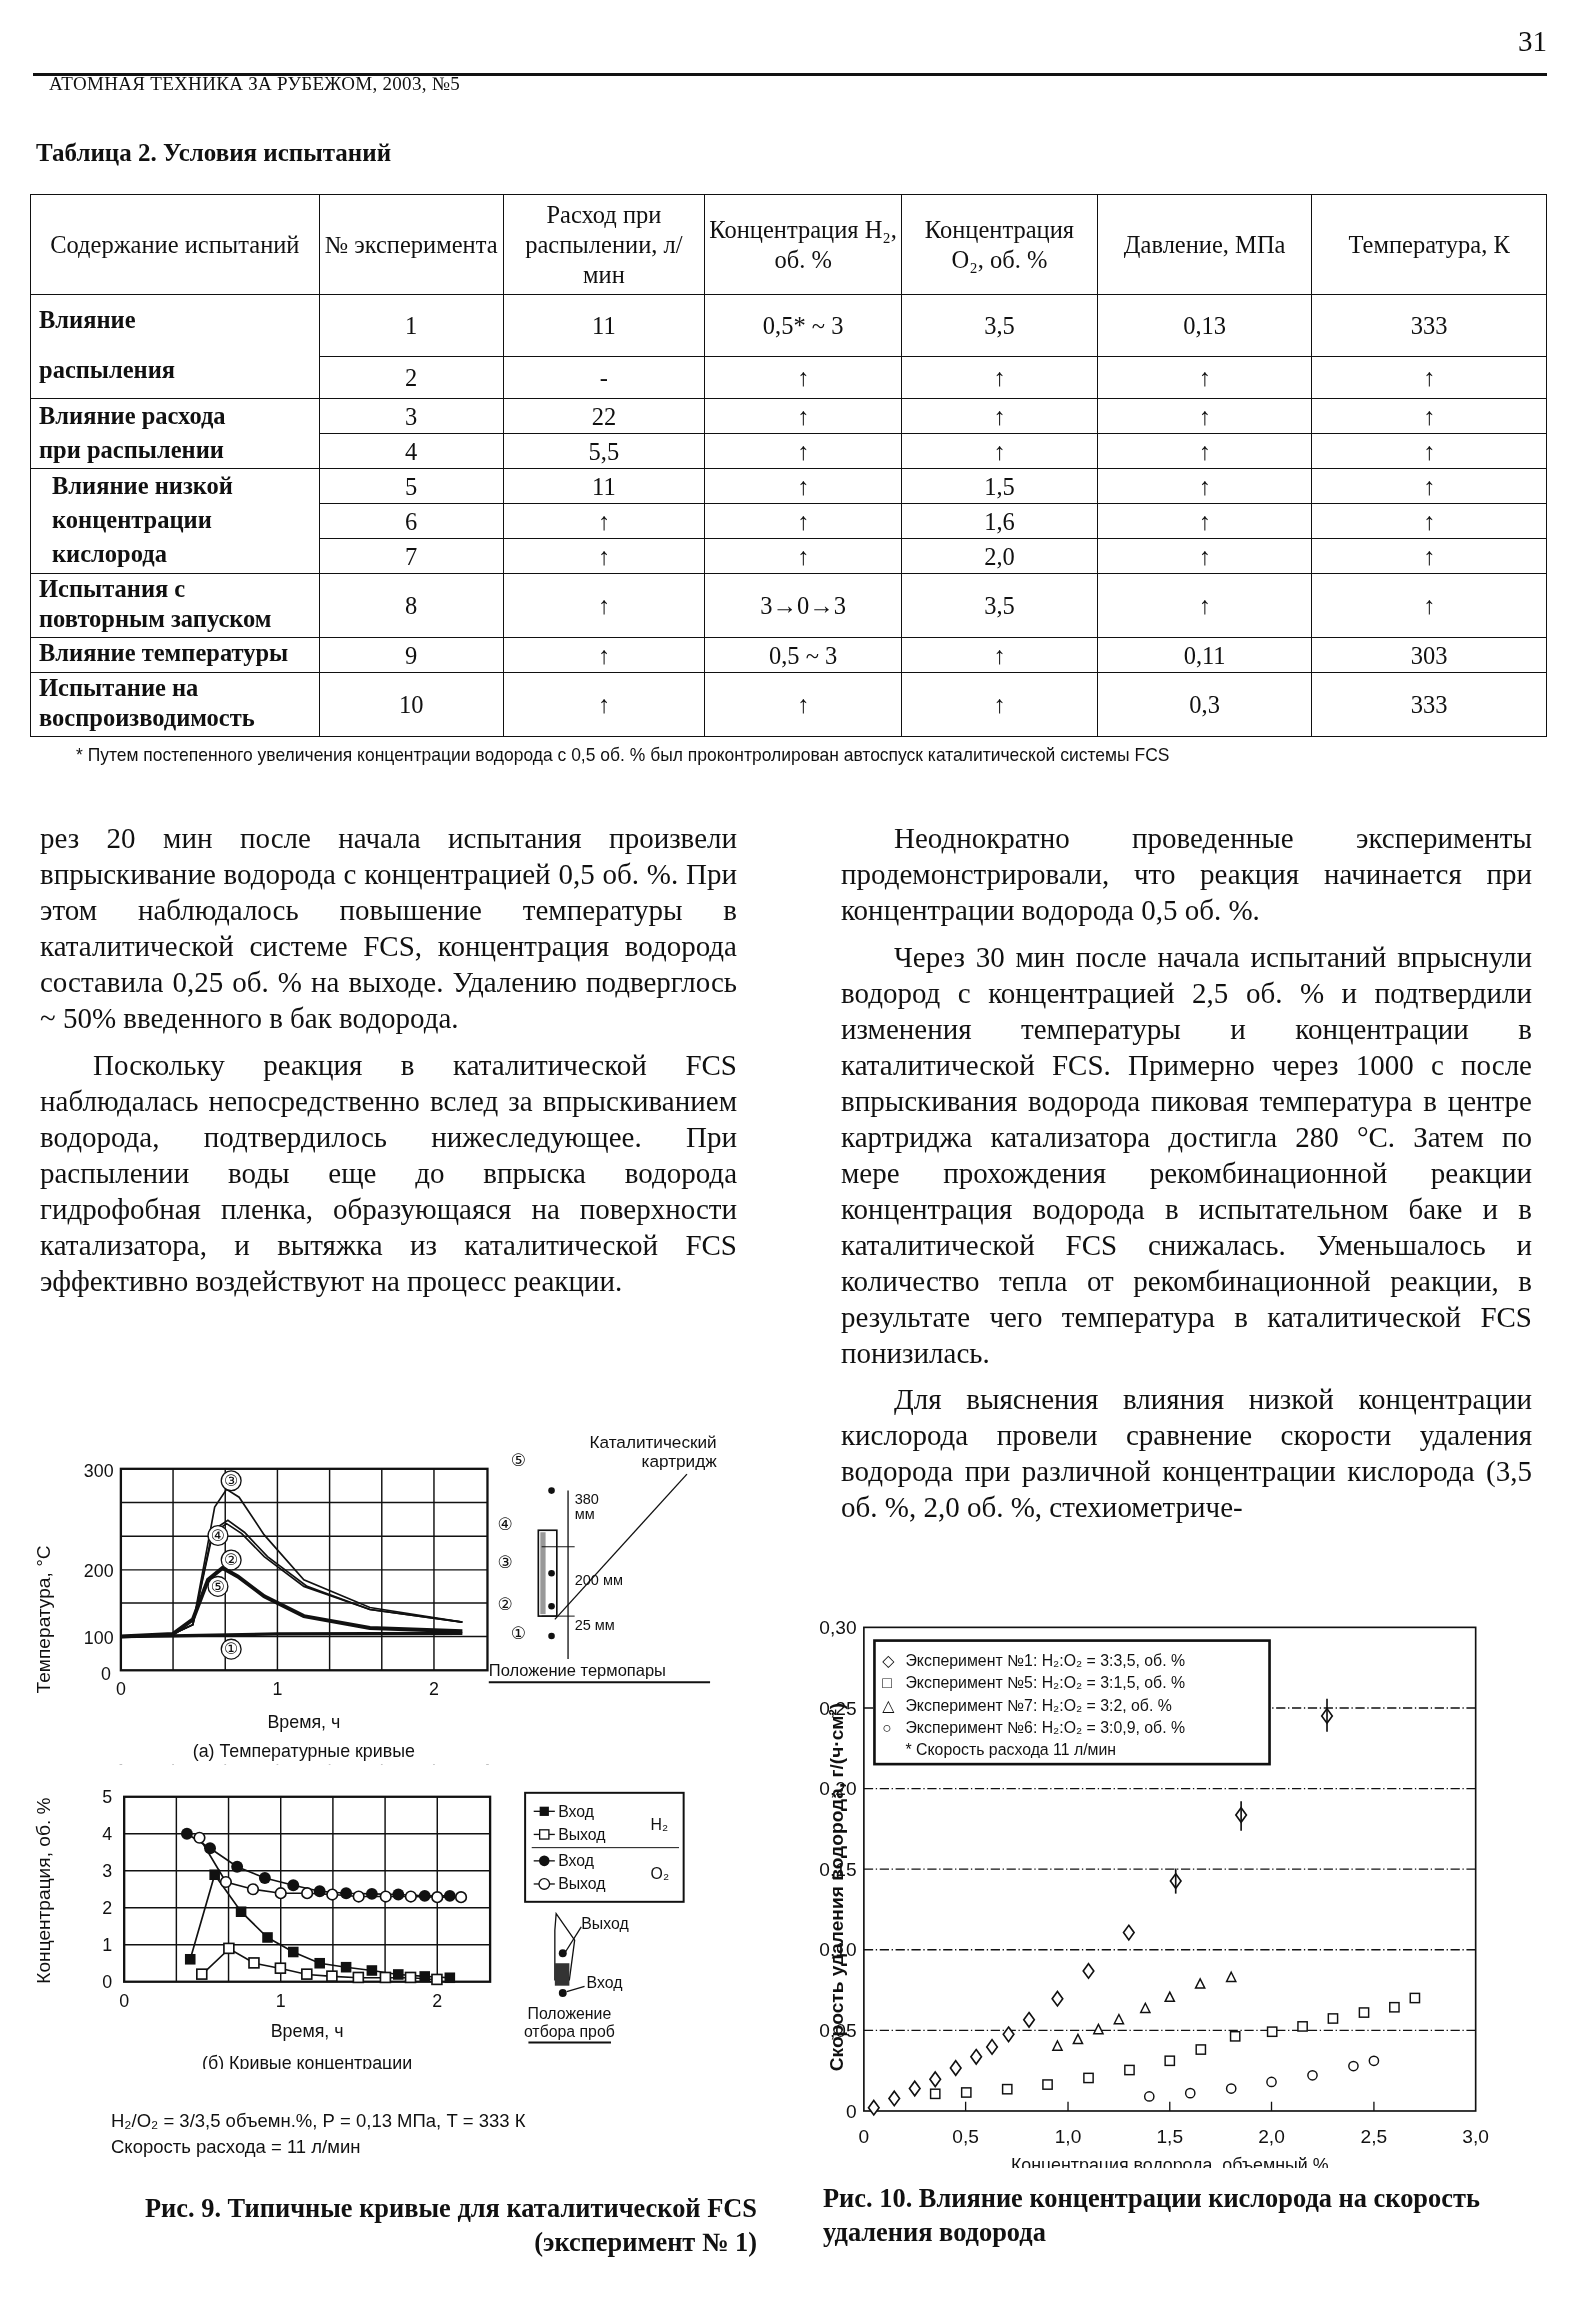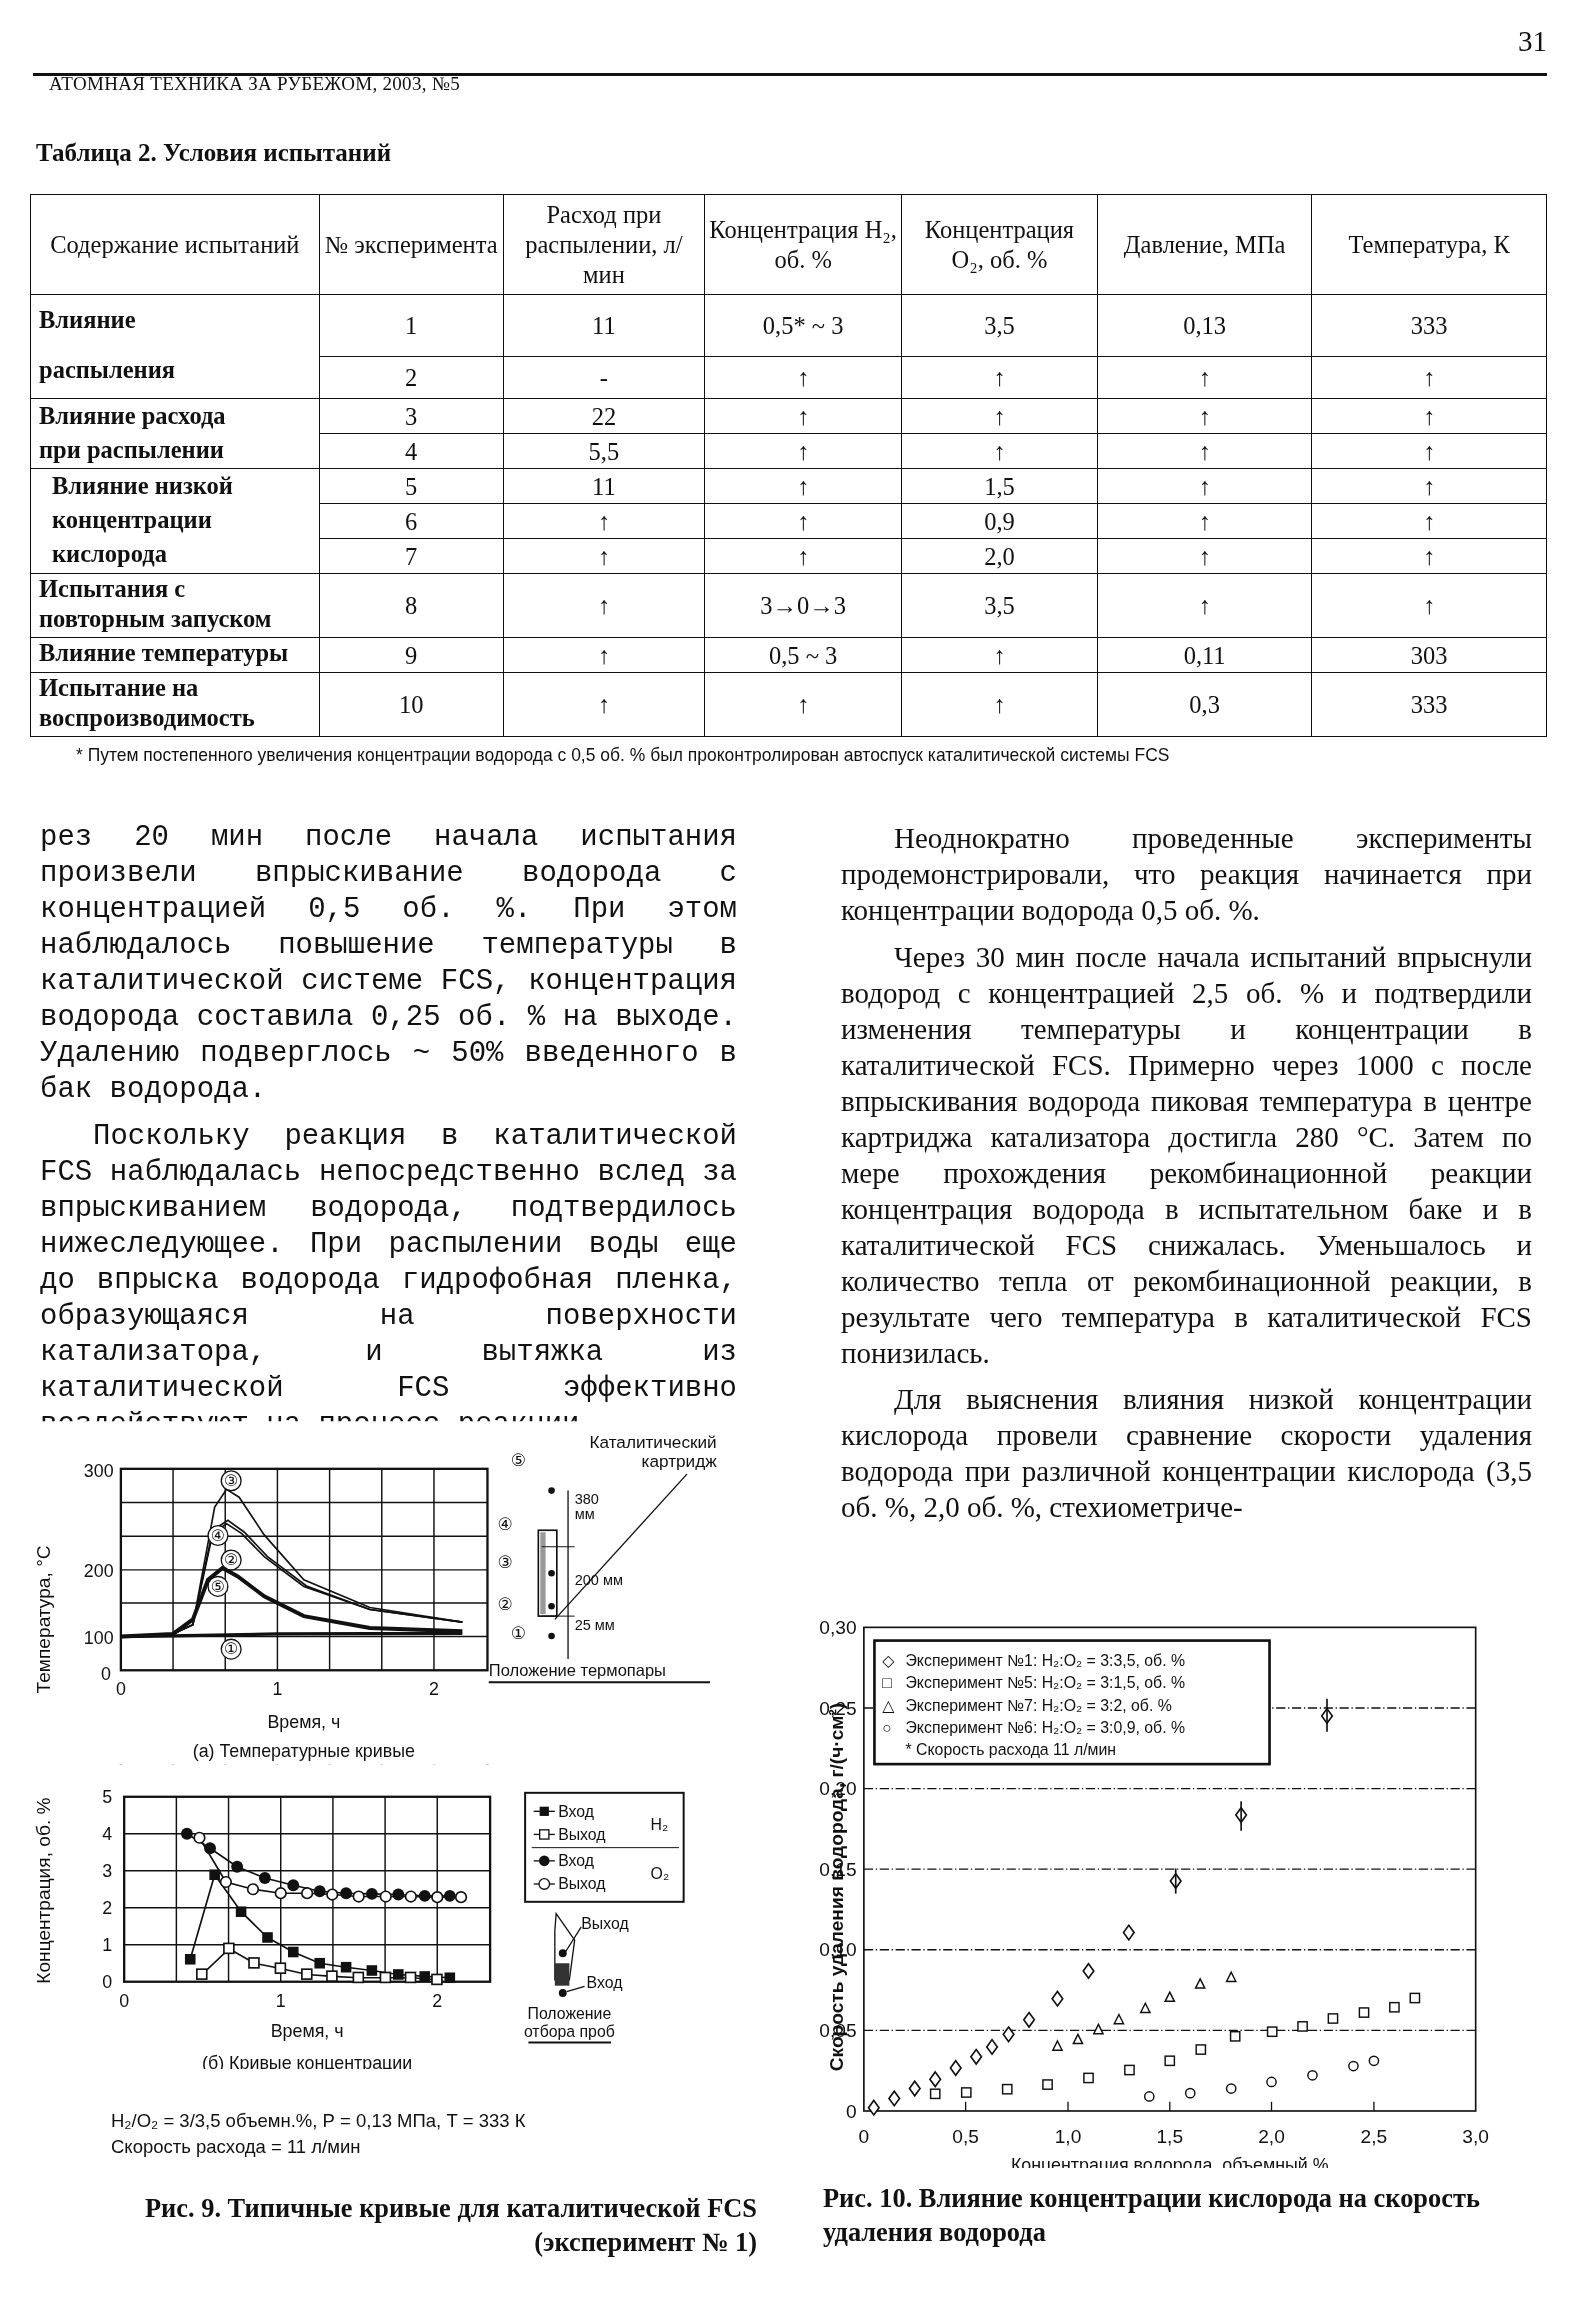--- a/index.html
+++ b/index.html
@@ -20,21 +20,21 @@
   table.cond td { height: 34px; line-height: 29px; }
   table.cond td.group { text-align: left; vertical-align: top; padding-left: 8px; font-weight: bold; }
   table.cond td.tall { height: 63px; }
 
   .footnote { left: 76px; top: 744px; font-size: 19px; font-family: "Liberation Sans", sans-serif; transform: scaleX(0.92); transform-origin: left; white-space: nowrap; }
 
   
   .col { font-size: 29px; line-height: 36px; text-align: justify; }
   .col p { margin: 0 0 10.6px 0; }
   .col p.ind { text-indent: 53px; }
-  .col-left { left: 40px; top: 820px; width: 697px; font-family: Liberation Mono, monospace; }
+  .col-left { left: 40px; top: 820px; width: 697px; }
   .col-right { left: 841px; top: 820px; width: 691px; }
 
   
   svg text { font-family: "Liberation Sans", "DejaVu Sans", sans-serif; fill: #111; }
   .fig-caption { font-weight: bold; font-size: 26.4px; line-height: 34px; }
 </style>
 </head>
 <body>
 
 <div class="abs run-header">
@@ -116,21 +116,21 @@
       <td>11</td>
       <td>↑</td>
       <td>1,5</td>
       <td>↑</td>
       <td>↑</td>
     </tr>
     <tr>
       <td>6</td>
       <td>↑</td>
       <td>↑</td>
-      <td>0,9</td>
+      <td>1,6</td>
       <td>↑</td>
       <td>↑</td>
     </tr>
     <tr>
       <td>7</td>
       <td>↑</td>
       <td>↑</td>
       <td>2,0</td>
       <td>↑</td>
       <td>↑</td>

